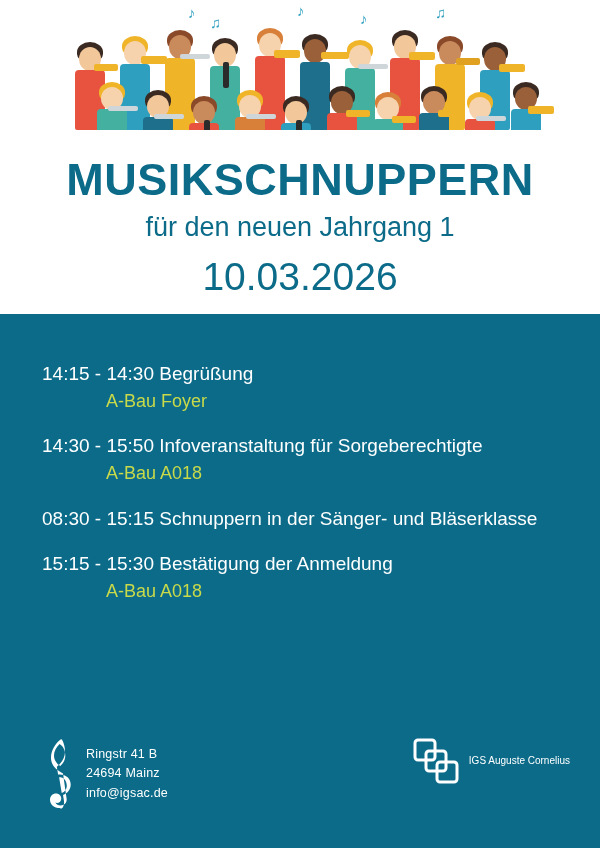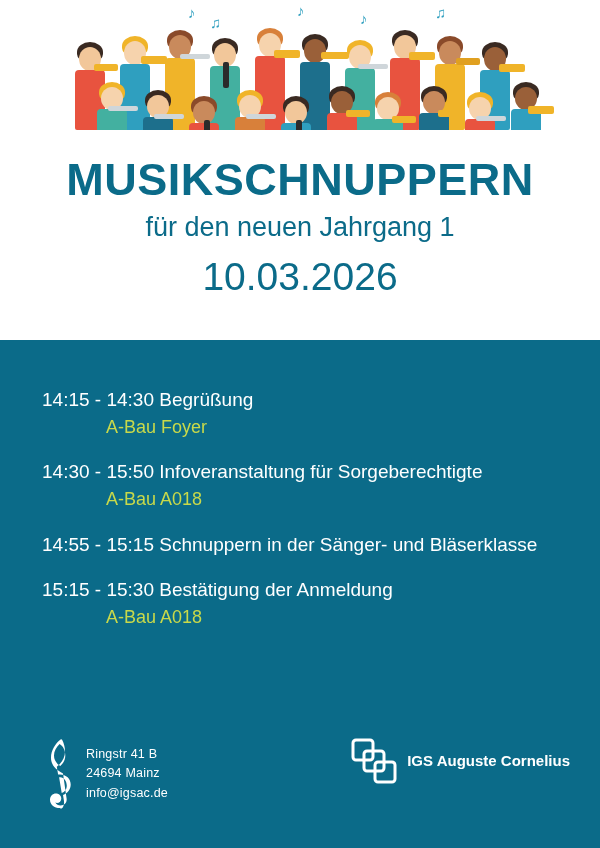--- a/index.html
+++ b/index.html
@@ -37,21 +37,21 @@
   .body { position: absolute; left: 50%; transform: translateX(-50%); border-radius: 4px 4px 2px 2px; }
   .hair { position: absolute; left: 50%; transform: translateX(-50%); border-radius: 50% 50% 40% 40%; }
   .inst { position: absolute; border-radius: 2px; }
   .note {
     position: absolute; color: #2f9fbf; font-size: 15px; font-weight: bold;
   }
 
   
   .title-band {
     background: #ffffff;
-    padding: 26px 20px 42px;
+    padding: 26px 20px 16px;
     text-align: center;
   }
   .title-main {
     font-size: 45px;
     font-weight: bold;
     color: #0b6b89;
     letter-spacing: 0.5px;
     line-height: 1.05;
   }
   .title-sub {
@@ -102,21 +102,21 @@
     display: flex;
     align-items: flex-start;
     justify-content: space-between;
     color: #ffffff;
   }
   .addr-wrap { display: flex; align-items: center; gap: 10px; }
   .clef { width: 34px; height: 72px; }
   .addr { font-size: 12.5px; line-height: 1.55; letter-spacing: 0.2px; }
   .logo-wrap { display: flex; align-items: center; gap: 10px; }
   .logo-mark { width: 46px; height: 46px; }
-  .logo-text-1 { font-size: 15px; font-weight: bold; line-height: 1.2; }
+  .logo-text-1 { font-size: 10px; font-weight: normal; line-height: 1.2; }
   .logo-text-2 { font-size: 13.5px; line-height: 1.2; }
 </style>
 </head>
 <body>
 
 <div class="poster">
 
   <div class="illustration">
     <div class="ill-inner">
 
@@ -260,21 +260,21 @@
 
     <div class="item">
       <div class="item-main">14:15 - 14:30 Begrüßung</div>
       <div class="item-loc">A-Bau Foyer</div>
     </div>
     <div class="item">
       <div class="item-main">14:30 - 15:50 Infoveranstaltung für Sorgeberechtigte</div>
       <div class="item-loc">A-Bau A018</div>
     </div>
     <div class="item">
-      <div class="item-main">14:55 - 15:15 Schnuppern in der Sänger- und Bläserklasse</div>
+      <div class="item-main">08:30 - 15:15 Schnuppern in der Sänger- und Bläserklasse</div>
     </div>
     <div class="item">
       <div class="item-main">15:15 - 15:30 Bestätigung der Anmeldung</div>
       <div class="item-loc">A-Bau A018</div>
     </div>
   </div>
 
   <div class="footer">
     <div class="addr-wrap">
       <svg class="clef" viewBox="0 0 34 72">

